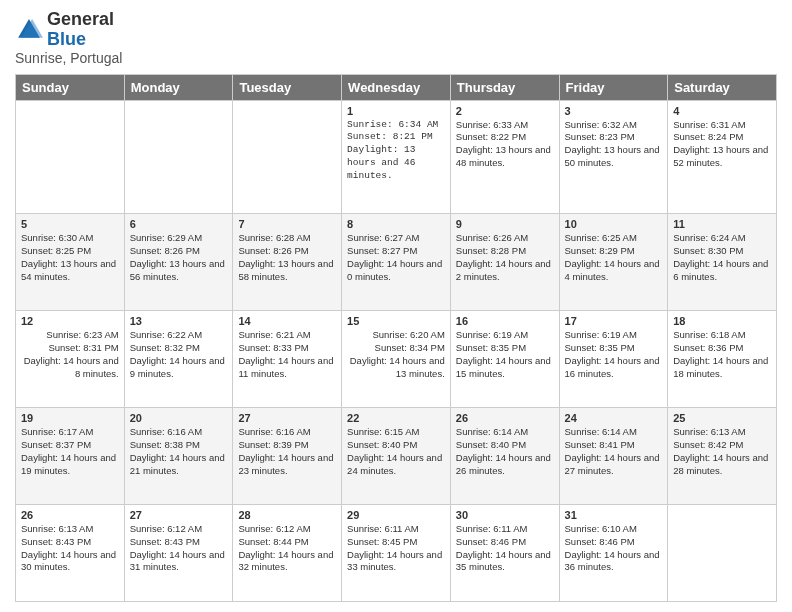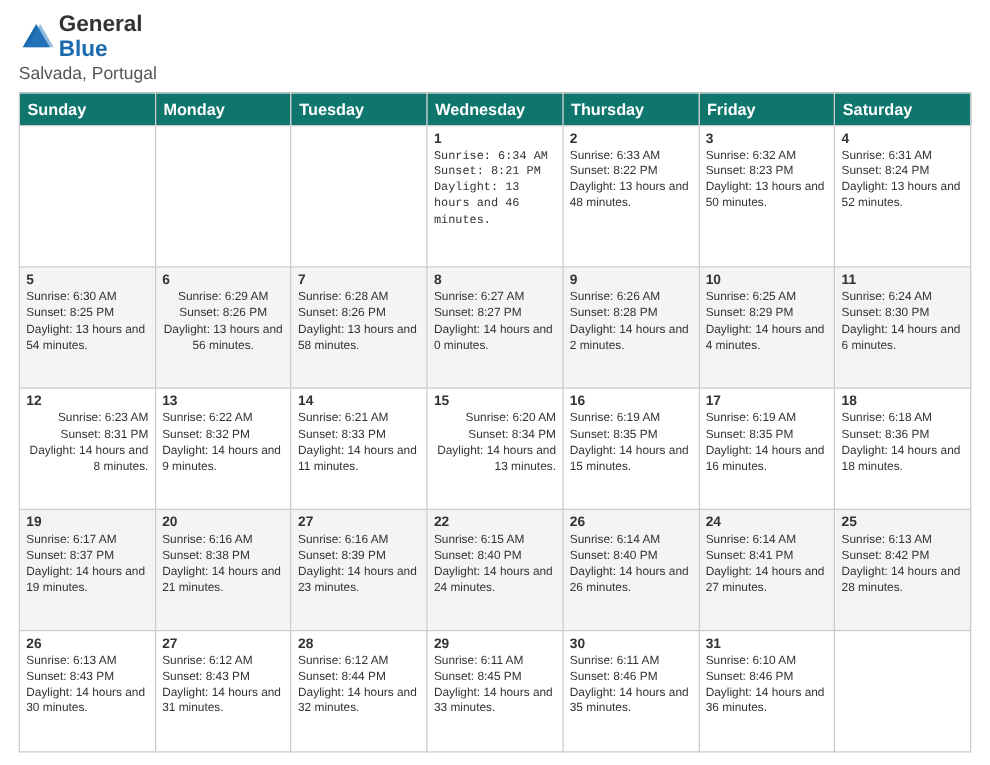--- a/index.html
+++ b/index.html
@@ -85,39 +85,39 @@
     .day-info {
       font-size: 9.5px;
       line-height: 1.35;
       color: #333;
     }
     .empty-cell {
       background: #f9f9f9;
     }
     tr:nth-child(odd) td { background: #fff; }
     tr:nth-child(even) td { background: #f4f4f4; }
-    .calendar thead tr th { background: #0f766e; }
+    .calendar thead tr th { background: #737373; }
   </style>
 </head>
 <body>
 
 <div class="page">
   <div class="header">
     <div class="logo">
       <svg class="logo-icon" viewBox="0 0 36 36">
         <polygon points="18,4 32,28 4,28" fill="#1a6aad"></polygon>
         <polygon points="22,4 36,28 8,28" fill="#2979c2" opacity="0.5"></polygon>
       </svg>
       <div class="logo-text">
         <span class="logo-general">General</span><br>
         <span class="logo-blue">Blue</span>
       </div>
     </div>
     <div class="title-block">
-      <div class="location">Salvada, Portugal</div>
+      <div class="location">Sunrise, Portugal</div>
     </div>
   </div>
 
   <table class="calendar">
     <thead>
       <tr>
         <th>Sunday</th>
         <th>Monday</th>
         <th>Tuesday</th>
         <th>Wednesday</th>
@@ -158,21 +158,21 @@
         </tr>
         <tr>
           <td>
             <span class="day-number">5</span>
             <div class="day-info" style="white-space: pre-line;">Sunrise: 6:30 AM
 Sunset: 8:25 PM
 Daylight: 13 hours and 54 minutes.</div>
           </td>
           <td>
             <span class="day-number">6</span>
-            <div class="day-info" style="white-space: pre-line; text-align: center;">Sunrise: 6:29 AM
+            <div class="day-info" style="white-space: pre-line;">Sunrise: 6:29 AM
 Sunset: 8:26 PM
 Daylight: 13 hours and 56 minutes.</div>
           </td>
           <td>
             <span class="day-number">7</span>
             <div class="day-info" style="white-space: pre-line;">Sunrise: 6:28 AM
 Sunset: 8:26 PM
 Daylight: 13 hours and 58 minutes.</div>
           </td>
           <td>

